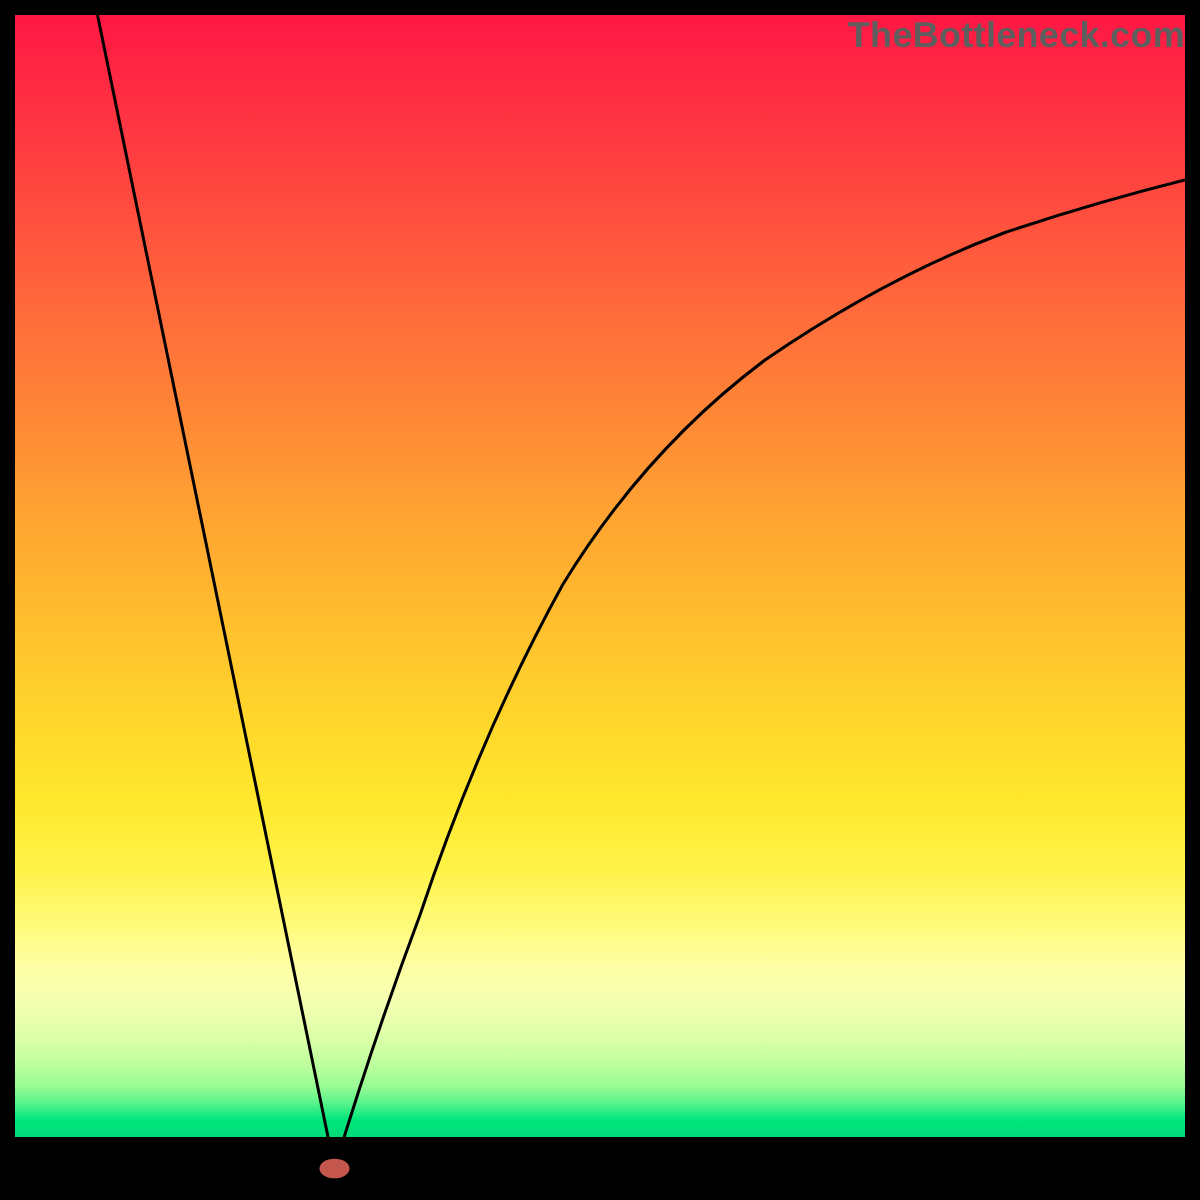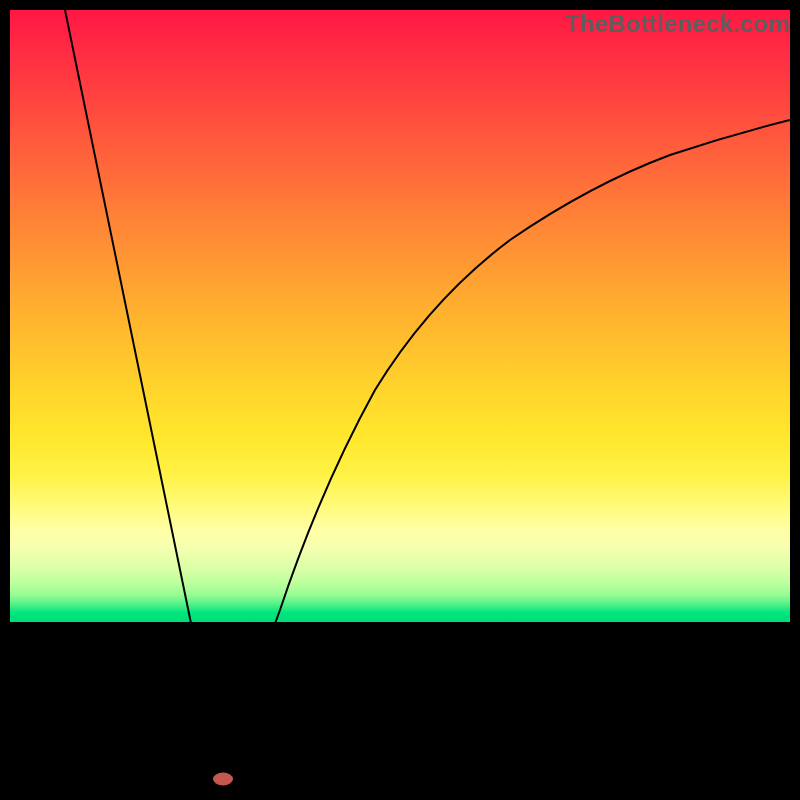--- a/index.html
+++ b/index.html
@@ -9,21 +9,21 @@
     height: 800px;
     background: #000000;
     overflow: hidden;
     font-family: Arial, Helvetica, sans-serif;
   }
   .frame {
     position: absolute;
     left: 10px;
     top: 10px;
     width: 780px;
-    height: 612px;
+    height: 748px;
     box-sizing: border-box;
   }
   .gradient-bg {
     position: absolute;
     left: 0;
     top: 0;
     width: 100%;
     height: 100%;
     background: linear-gradient(
       to bottom,

